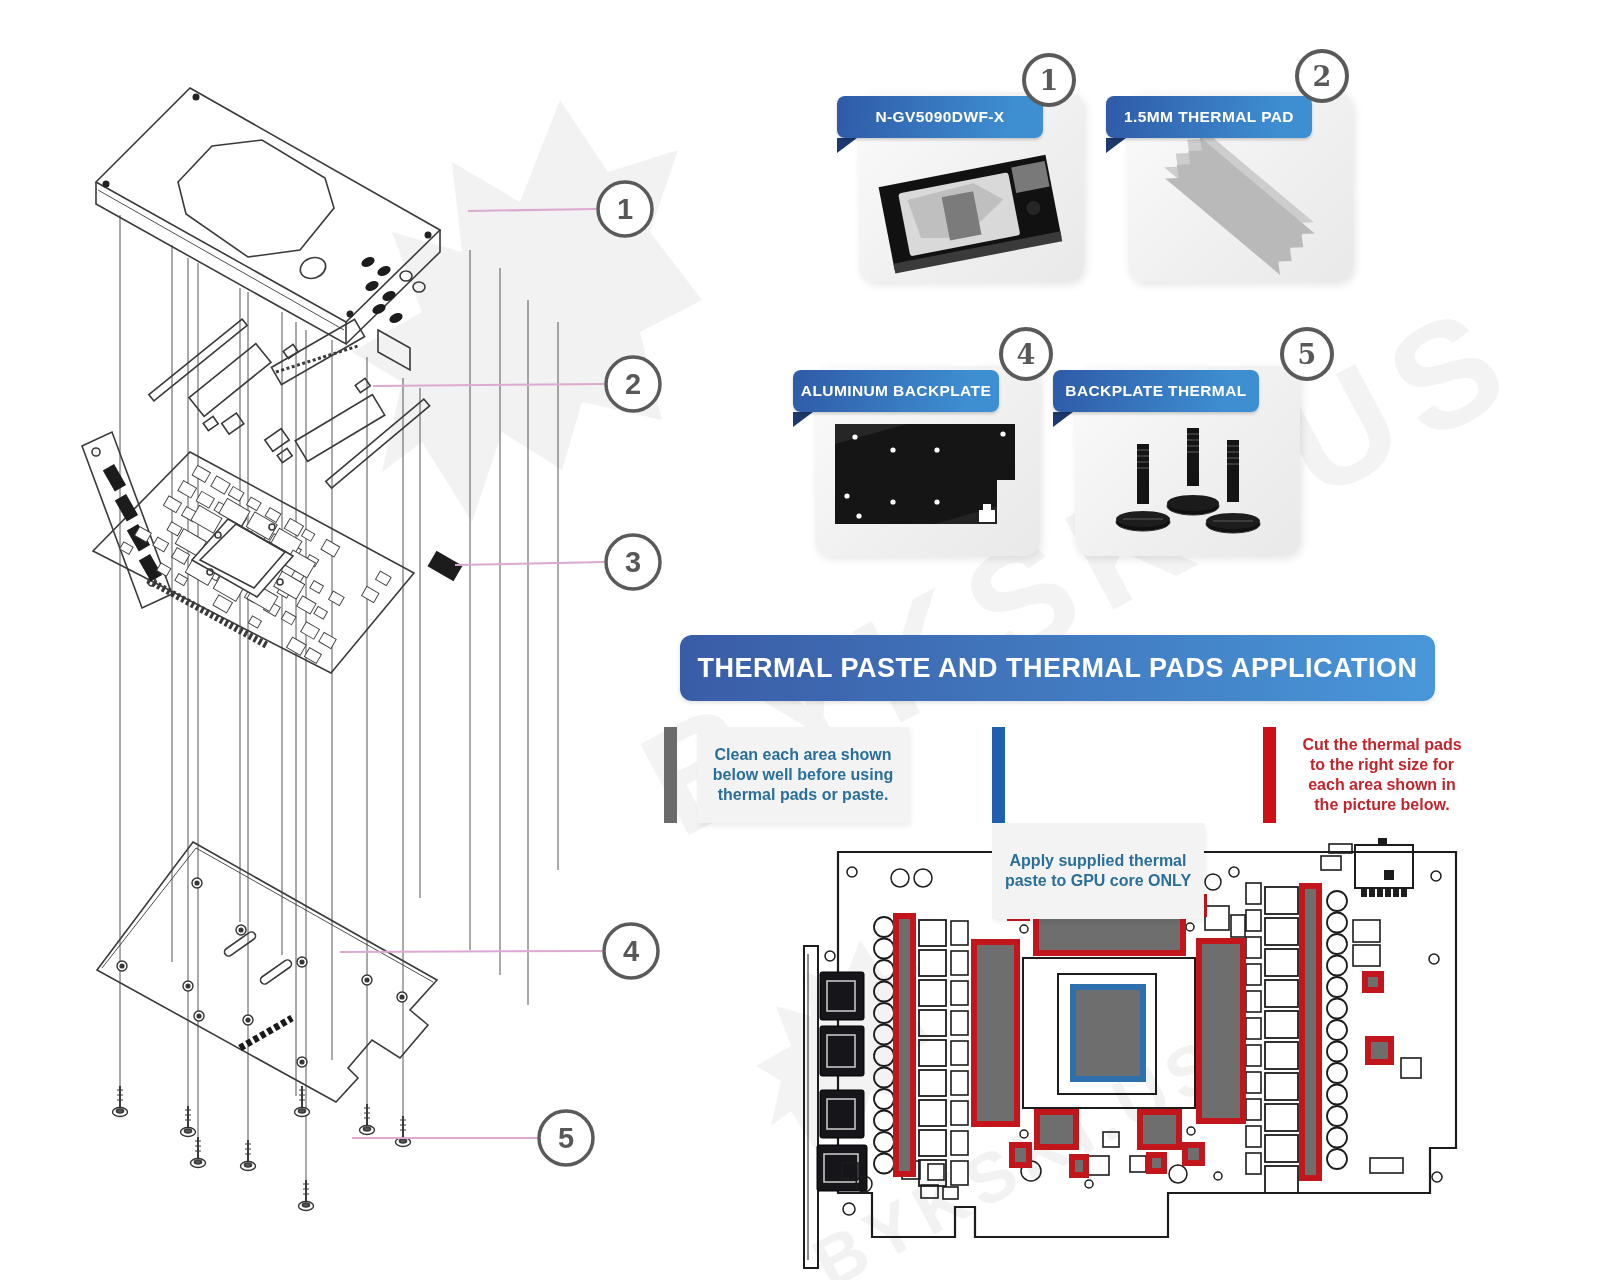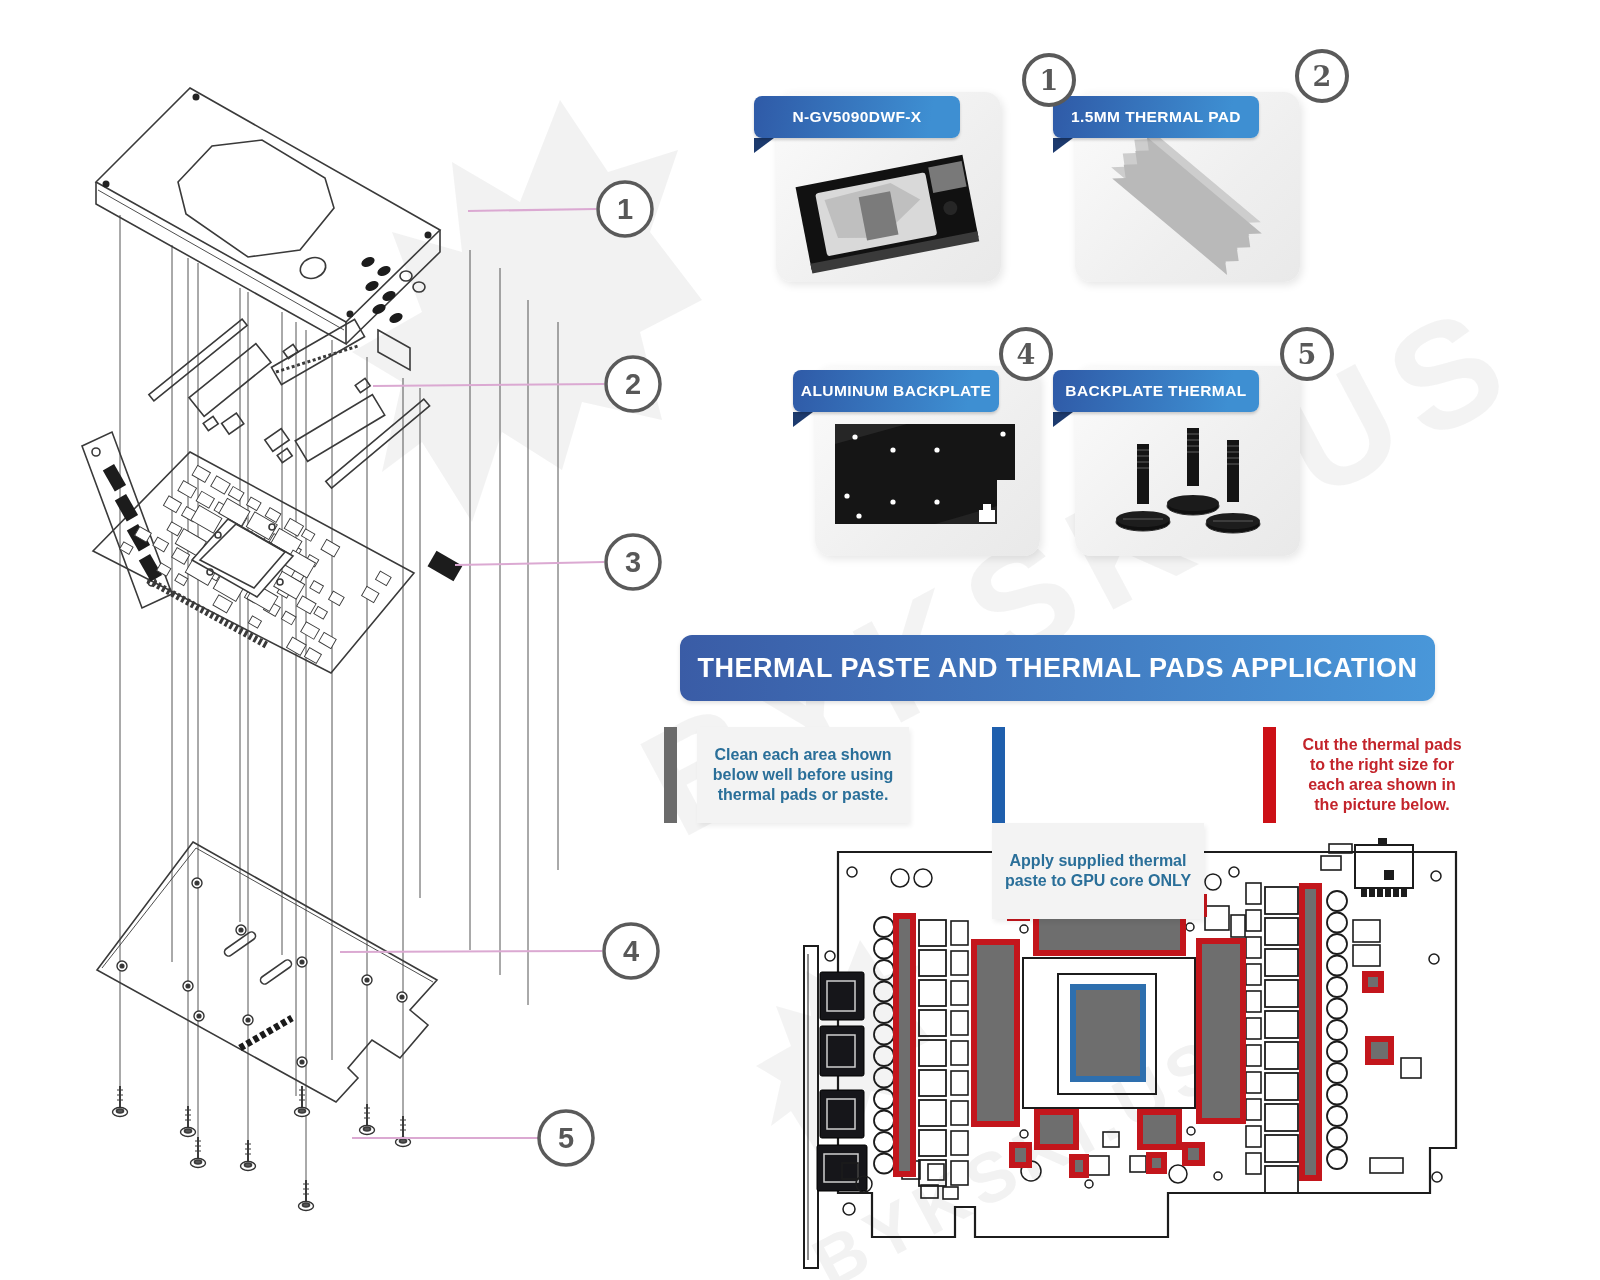--- a/index.html
+++ b/index.html
@@ -471,42 +471,42 @@
       <rect x="1384" y="870" width="10" height="10" fill="#1c1c1c"></rect>
       <rect x="1361" y="888" width="6" height="9" fill="#1c1c1c"></rect>
       <rect x="1369" y="888" width="6" height="9" fill="#1c1c1c"></rect>
       <rect x="1377" y="888" width="6" height="9" fill="#1c1c1c"></rect>
       <rect x="1385" y="888" width="6" height="9" fill="#1c1c1c"></rect>
       <rect x="1393" y="888" width="6" height="9" fill="#1c1c1c"></rect>
       <rect x="1401" y="888" width="6" height="9" fill="#1c1c1c"></rect>
     </g>
 </svg>
 
-<div class="card" style="left:776px;top:92px;text-align:center;">
+<div class="card" style="left:859px;top:92px;text-align:center;">
   <div class="ribbon">
       <span>N-GV5090DWF-X</span>
     </div>
   <div class="ribbon-fold"></div>
   <svg class="card-art" viewBox="0 0 225 146">
     <g transform="rotate(-11 112 76)">
       <rect x="26" y="34" width="170" height="84" fill="#111"></rect>
       <rect x="26" y="112" width="170" height="10" fill="#3a3a3a"></rect>
       <rect x="44" y="44" width="112" height="64" rx="3" fill="#d9d9d9"></rect>
       <path d="M 52,52 L 120,48 L 146,70 L 100,100 L 58,92 Z" fill="#bfbfbf"></path>
       <rect x="86" y="56" width="32" height="44" fill="#7b7b7b"></rect>
       <rect x="160" y="40" width="34" height="26" fill="#cfcfcf" opacity="0.55"></rect>
       <circle cx="174" cy="84" r="7" fill="#262626"></circle>
     </g>
   </svg>
 </div>
 <div class="badge" style="left:1022px;top:53px;">
     <span>1</span>
   </div>
 
-<div class="card" style="left:1075px;top:92px;text-align:center;">
+<div class="card" style="left:1128px;top:92px;text-align:center;">
   <div class="ribbon">
       <span>1.5MM THERMAL PAD</span>
     </div>
   <div class="ribbon-fold"></div>
   <svg class="card-art" viewBox="0 0 225 146">
     <g transform="rotate(40 112 70)">
       <path transform="translate(104,62)" fill="#cdcdcd" d="M -75,-27 L -65,-18 L -75,-9 L -65,0 L -75,9 L -65,18 L -75,27 L 75,27 L 65,18 L 75,9 L 65,0 L 75,-9 L 65,-18 L 75,-27 Z"></path>
       <path transform="translate(112,70)" fill="#b9b9b9" d="M -75,-27 L -65,-18 L -75,-9 L -65,0 L -75,9 L -65,18 L -75,27 L 75,27 L 65,18 L 75,9 L 65,0 L 75,-9 L 65,-18 L 75,-27 Z"></path>
     </g>
   </svg>

